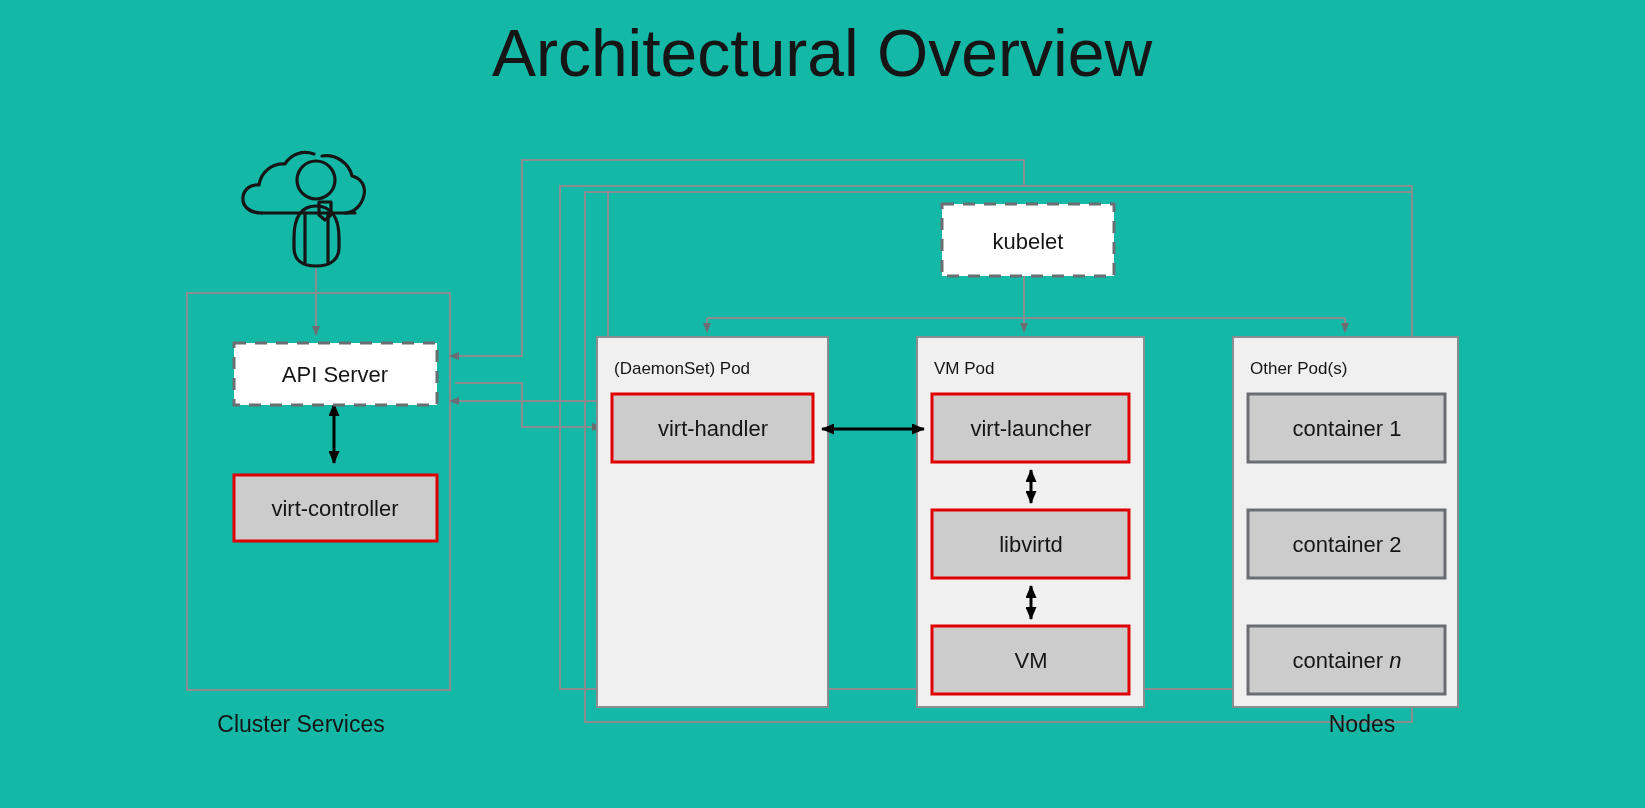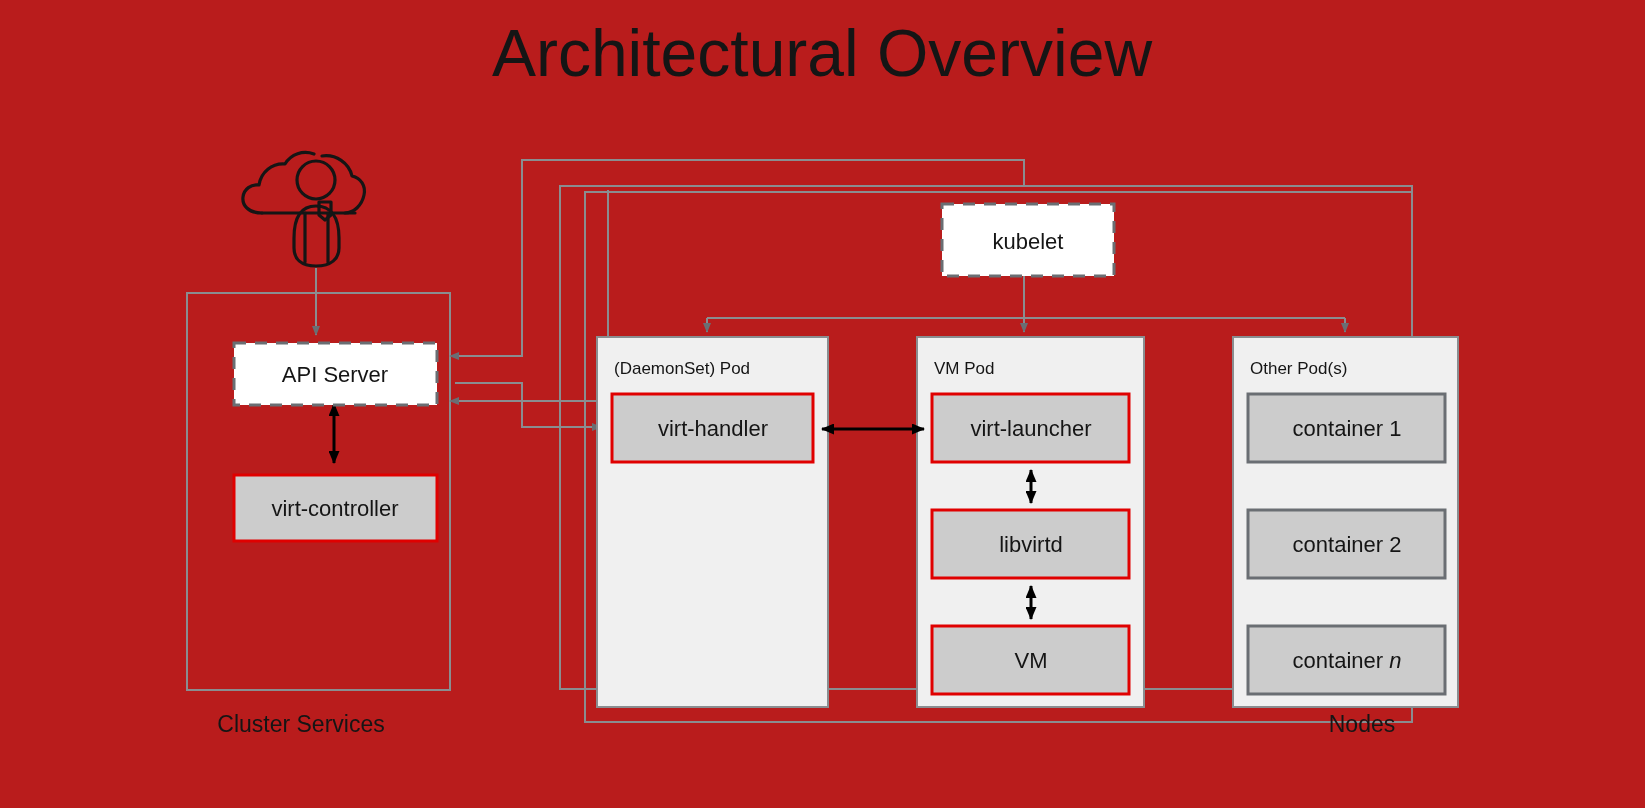--- a/index.html
+++ b/index.html
@@ -4,21 +4,21 @@
 <style>
   html, body {
     margin: 0;
     padding: 0;
     background: #ffffff;
   }
   #page {
     position: relative;
     width: 1645px;
     height: 808px;
-    background: #b91c1c;
+    background: #14b8a6;
     overflow: hidden;
     font-family: "Liberation Sans", sans-serif;
   }
   #diagram {
     position: absolute;
     left: 0;
     top: 0;
     width: 1645px;
     height: 808px;
   }

